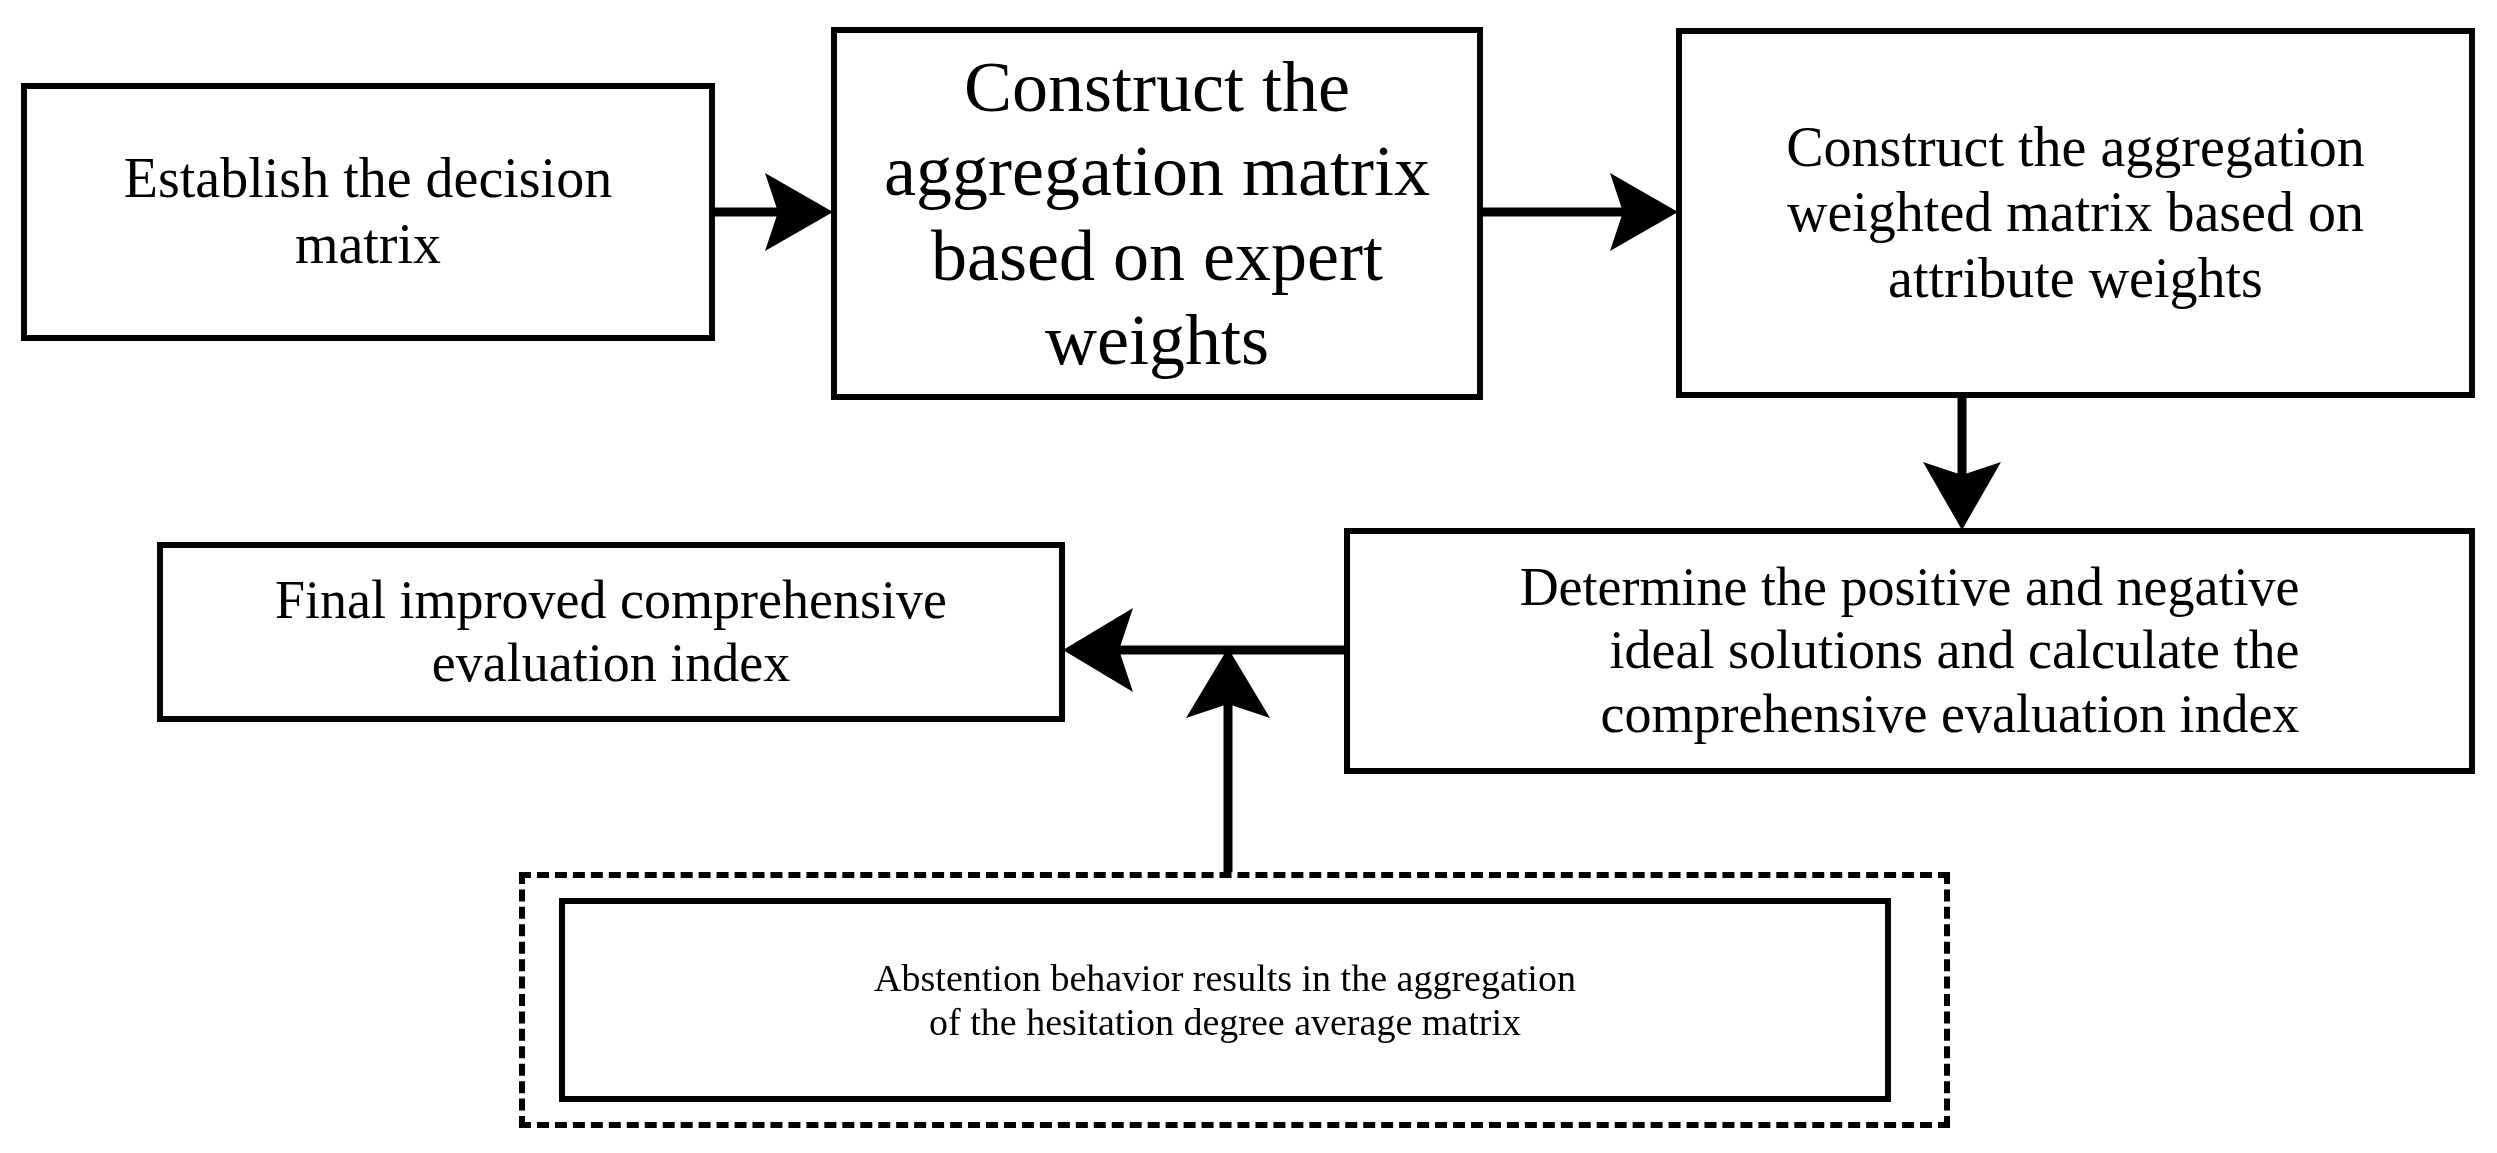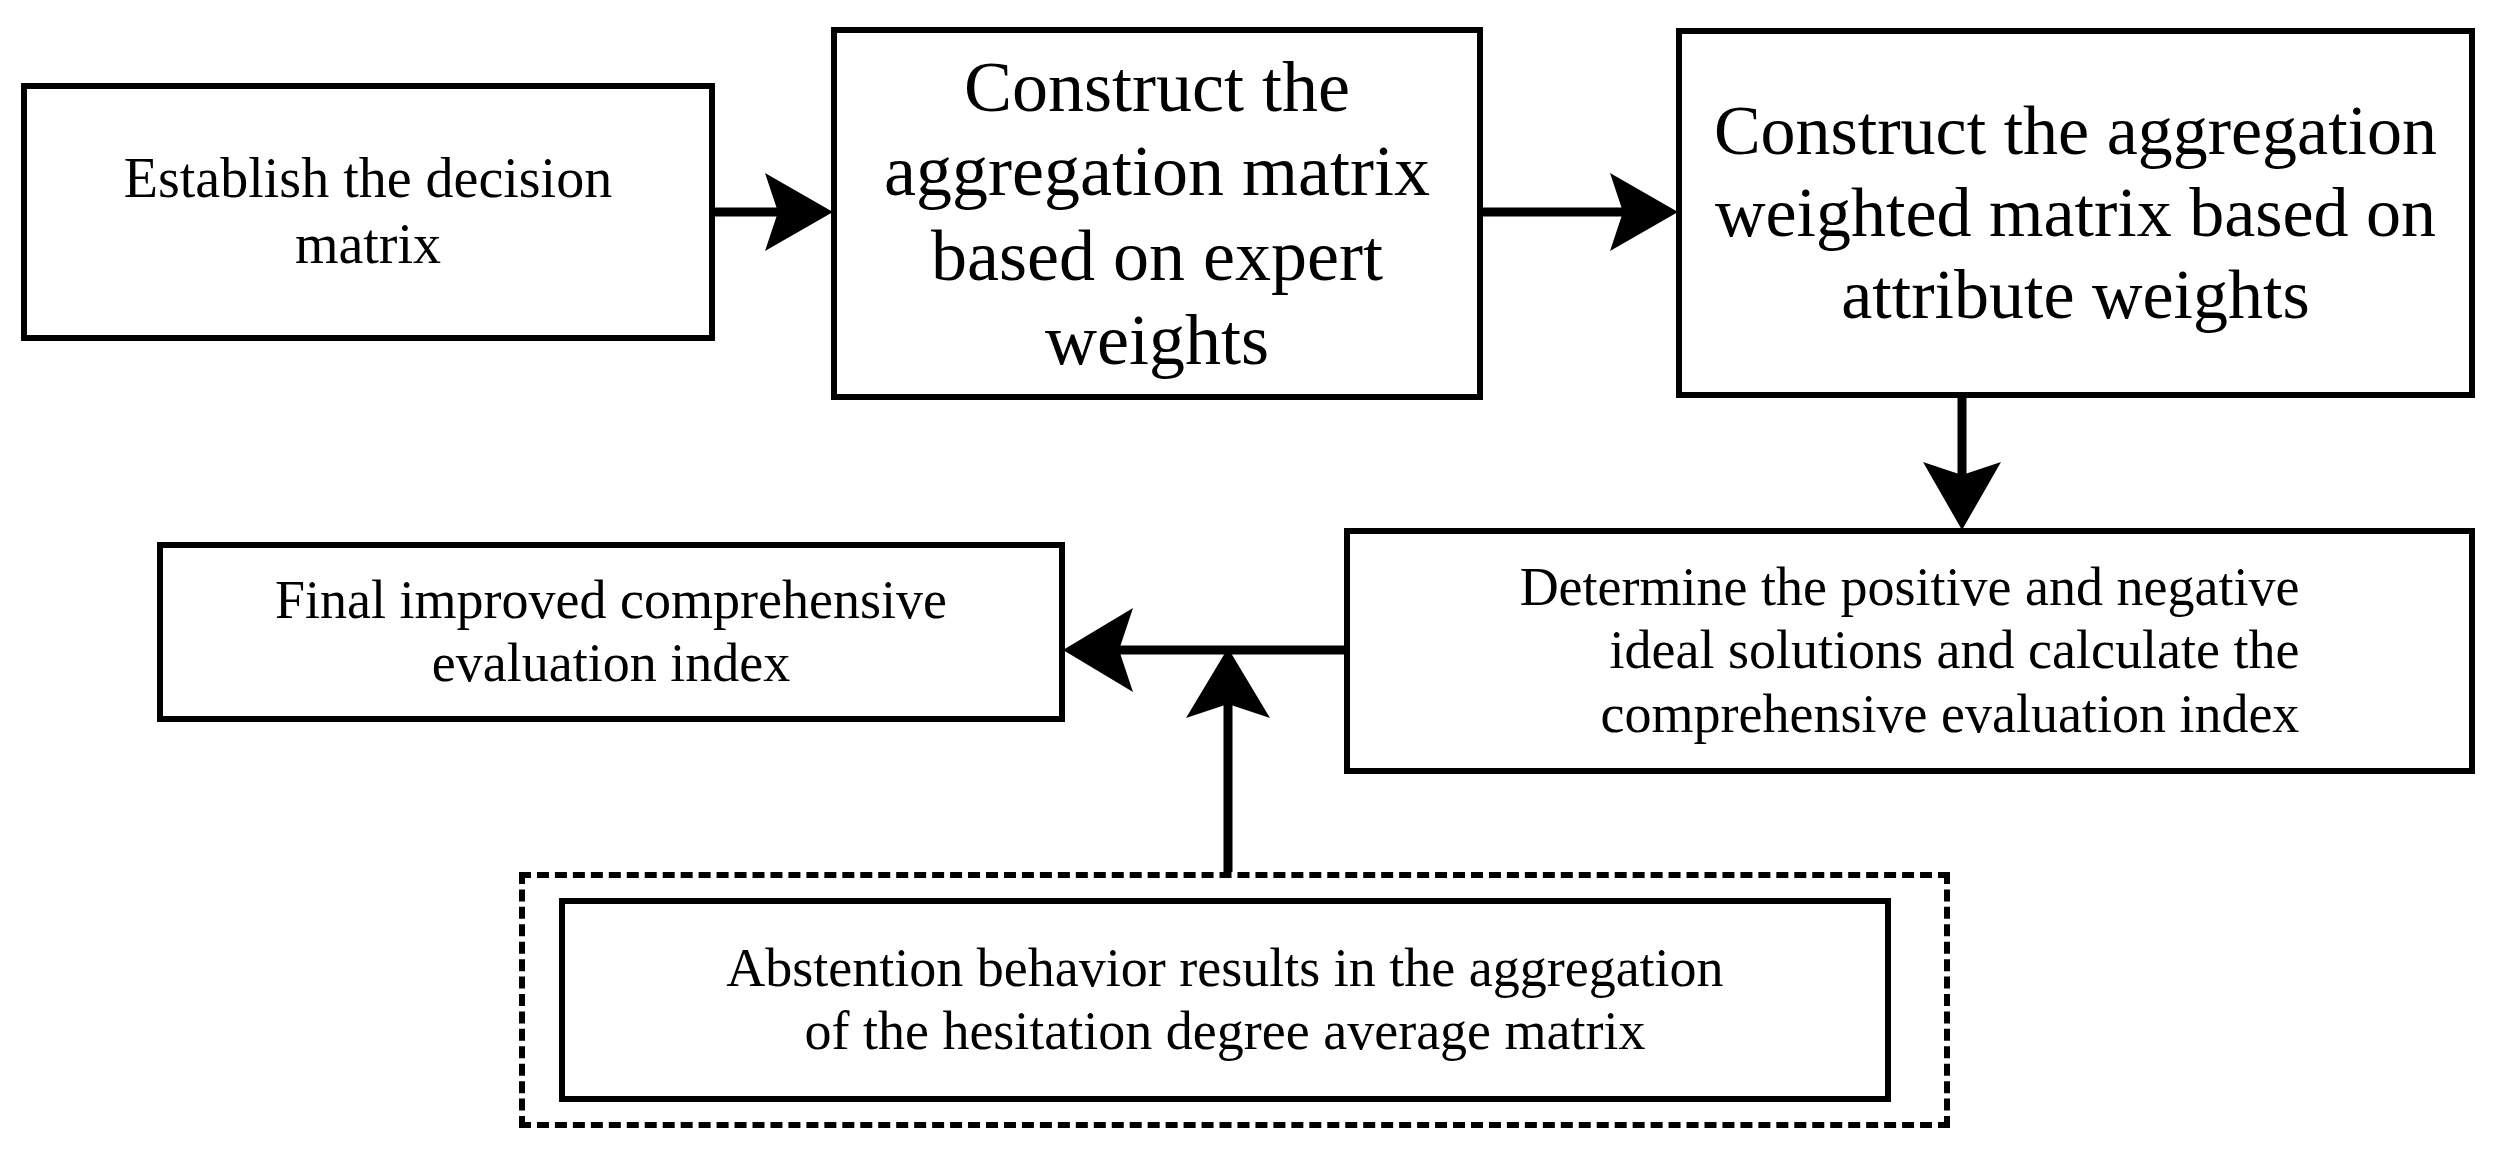--- a/index.html
+++ b/index.html
@@ -96,36 +96,36 @@
   </div>
 
   <div class="node" style="left:831px; top:27px; width:652px; height:373px;">
     <span class="label" style="font-size:72px;">Construct the
 aggregation matrix
 based on expert
 weights</span>
   </div>
 
   <div class="node" style="left:1676px; top:28px; width:799px; height:370px;">
-    <span class="label" style="font-size:70px;">Construct the aggregation
+    <span class="label" style="font-size:56px;">Construct the aggregation
 weighted matrix based on
 attribute weights</span>
   </div>
 
   <div class="node" style="left:1344px; top:528px; width:1131px; height:246px;text-align:right;">
     <span class="label" style="font-size:54px;">Determine the positive and negative
 ideal solutions and calculate the
 comprehensive evaluation index</span>
   </div>
 
   <div class="node" style="left:157px; top:542px; width:908px; height:180px;">
     <span class="label" style="font-size:54px;">Final improved comprehensive
 evaluation index</span>
   </div>
 
   <div class="dashed-wrap" style="left:519px; top:872px; width:1431px; height:256px;"></div>
 
   <div class="node" style="left:559px; top:898px; width:1332px; height:204px;">
-    <span class="label" style="font-size:54px;">Abstention behavior results in the aggregation
+    <span class="label" style="font-size:38px;">Abstention behavior results in the aggregation
 of the hesitation degree average matrix</span>
   </div>
 
 </div>
 
 </body></html>

